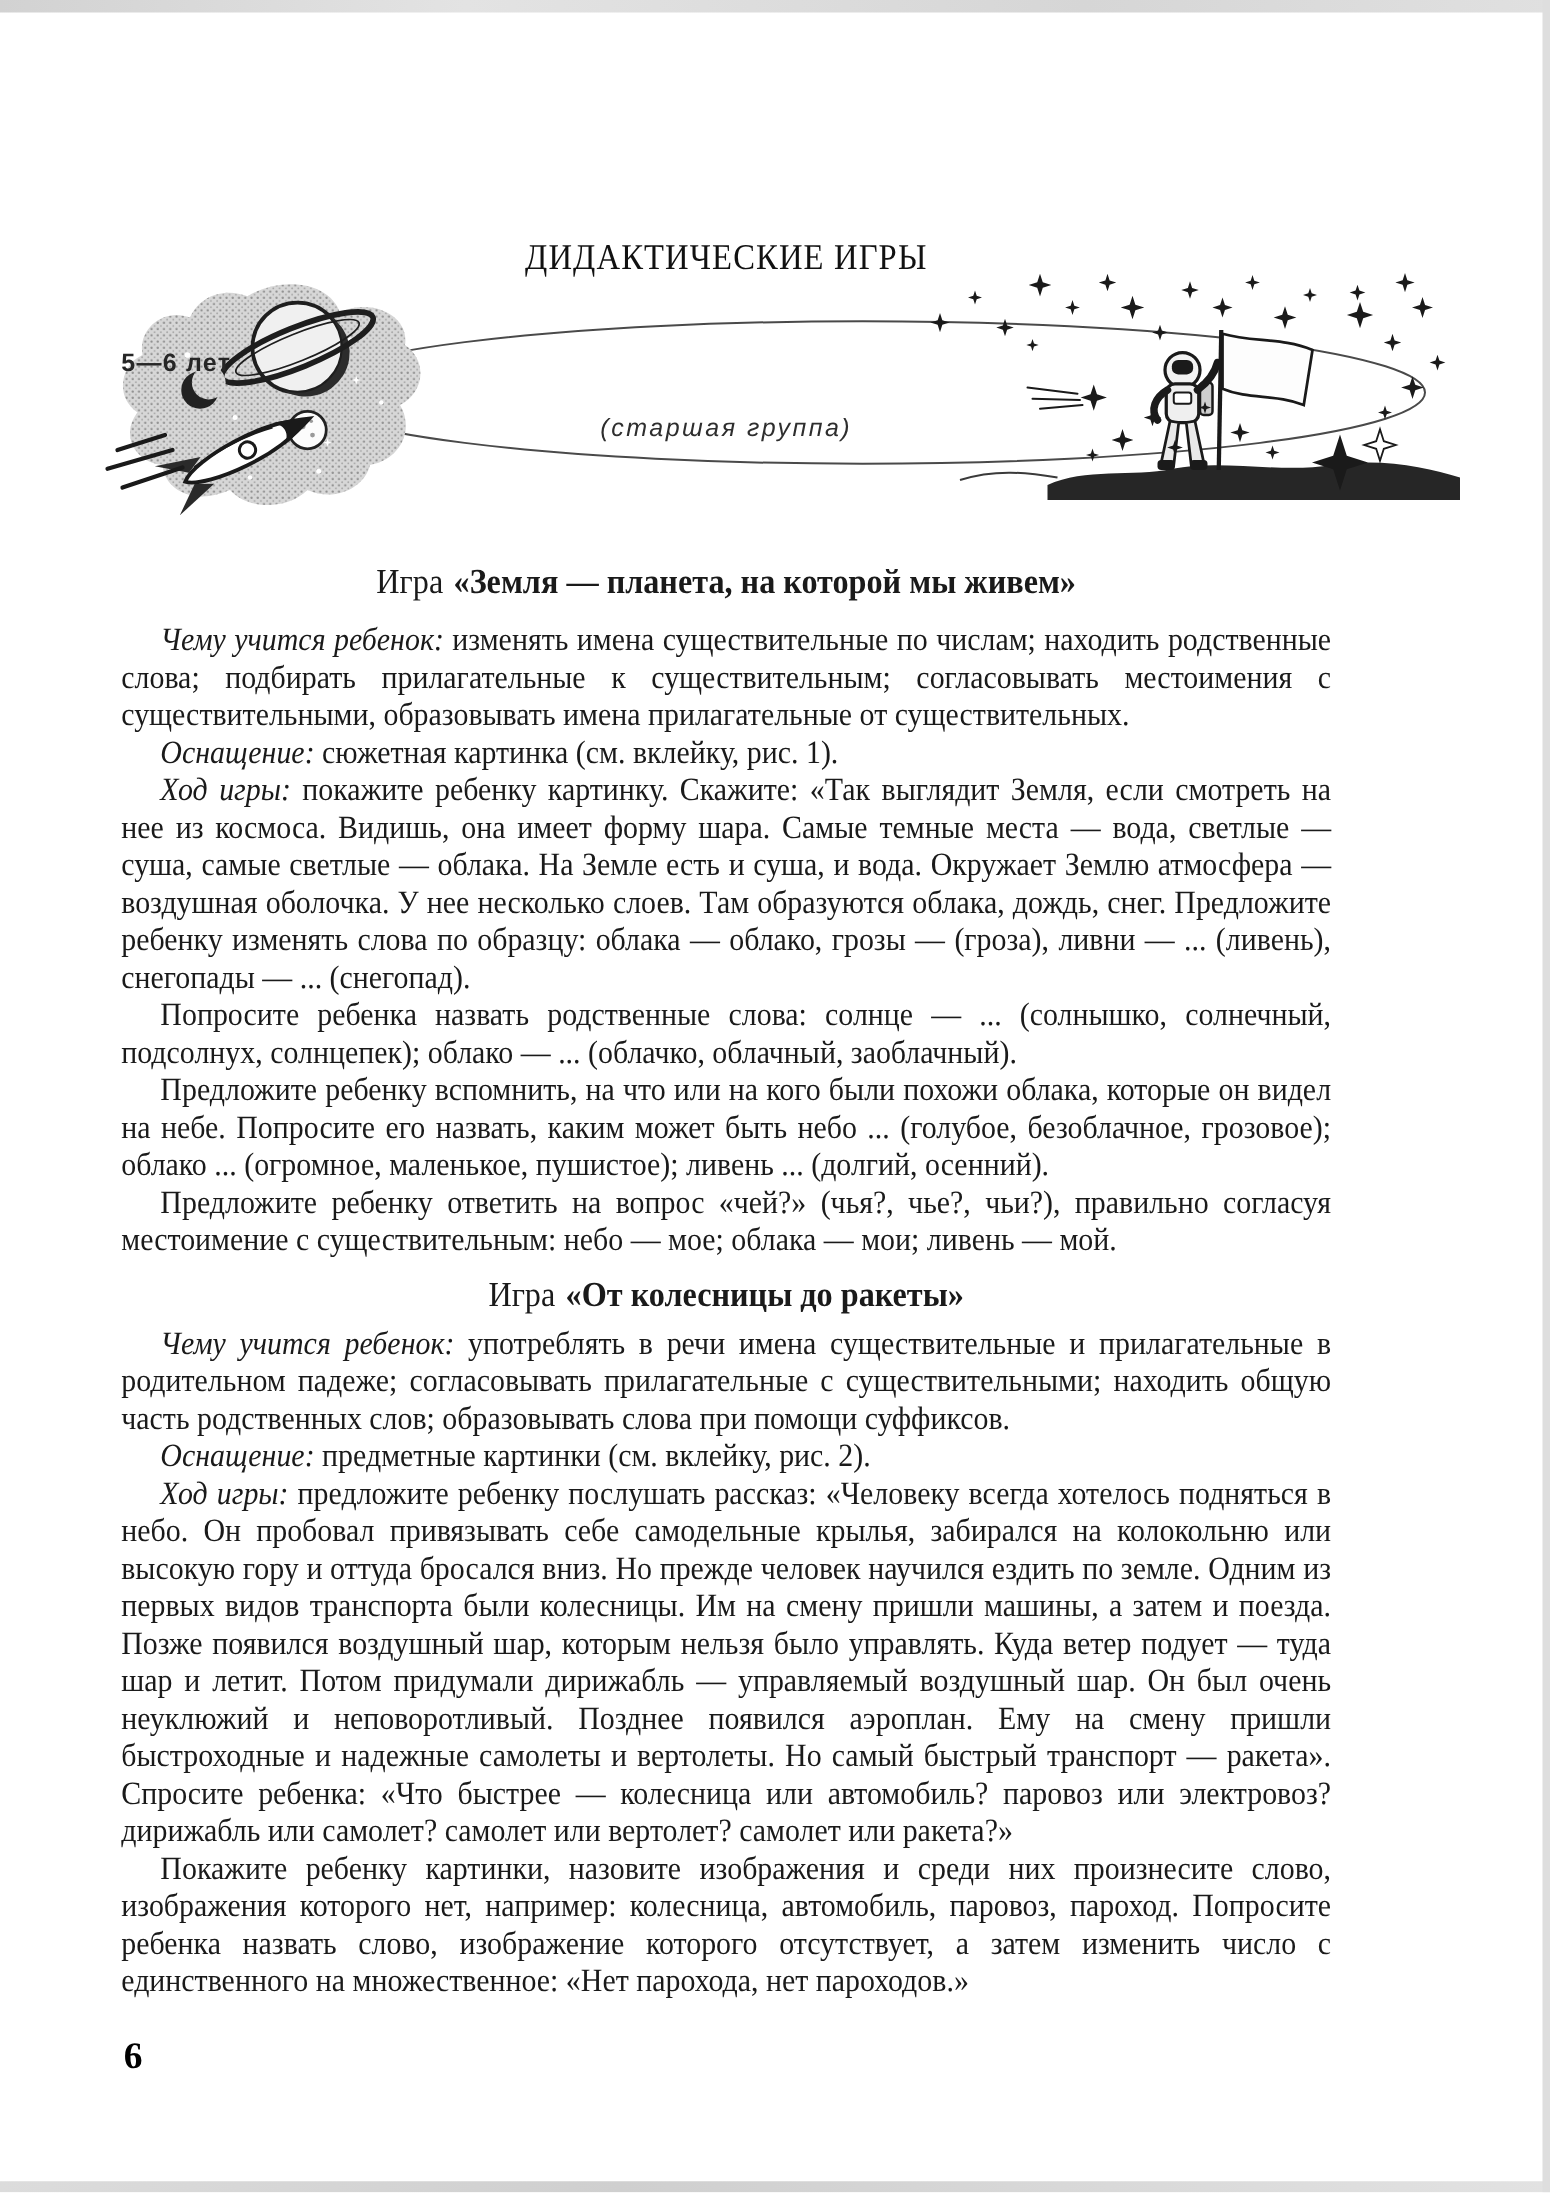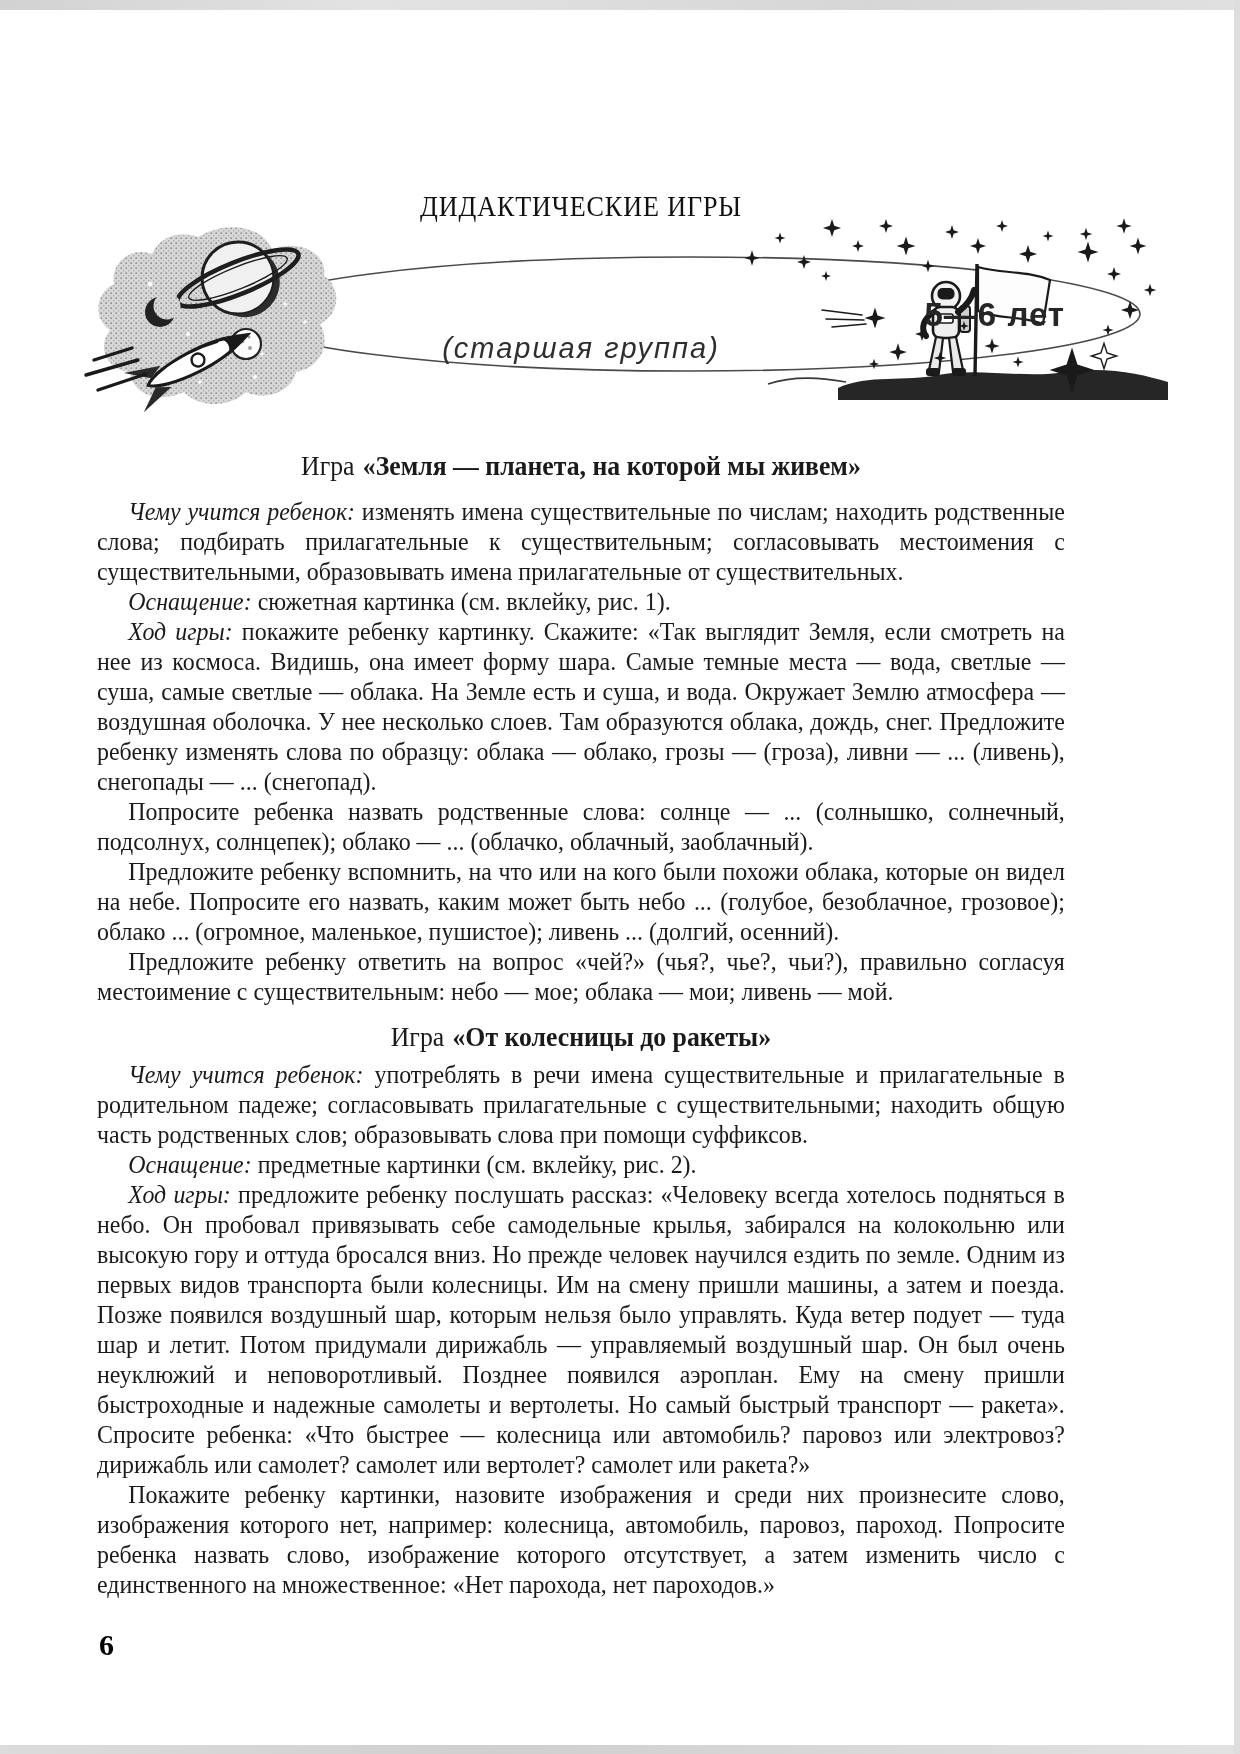--- a/index.html
+++ b/index.html
@@ -7,26 +7,26 @@
         font-family:"Liberation Serif","DejaVu Serif",serif;color:#1a1a1a;text-decoration:underline;}
   
   .edge{position:absolute;background:#d9d9d9;}
   .edge.top{left:0;top:0;width:1240px;height:10px;background:linear-gradient(90deg,#d2d2d2,#e3e3e3 30%,#d6d6d6 70%,#e0e0e0);}
   .edge.bottom{left:0;top:1745px;width:1240px;height:9px;background:linear-gradient(90deg,#dcdcdc,#cfcfcf 40%,#e2e2e2);}
   .edge.right{left:1234px;top:0;width:6px;height:1754px;background:#dedede;}
 
   .doc-title{position:absolute;left:97px;top:190px;width:968px;text-align:center;
              font-size:29px;letter-spacing:1px;color:#111;transform:scaleX(0.9);}
   .banner-svg{position:absolute;left:80px;top:212px;}
-  .banner-age{position:absolute;left:97px;top:296px;width:968px;text-align:right;
+  .banner-age{position:absolute;left:97px;top:280px;width:968px;text-align:left;
               font-family:"Liberation Sans","DejaVu Sans",sans-serif;font-weight:700;
-              font-size:33px;letter-spacing:1px;color:#262626;}
+              font-size:20px;letter-spacing:1px;color:#262626;}
   .banner-group{position:absolute;left:97px;top:332px;width:968px;text-align:center;
               font-family:"Liberation Sans","DejaVu Sans",sans-serif;font-style:italic;
-              font-size:29px;letter-spacing:2px;color:#2e2e2e;}
+              font-size:20px;letter-spacing:2px;color:#2e2e2e;}
 
   .content{position:absolute;left:97px;top:450px;width:1052px;transform:scaleX(0.92);transform-origin:0 0;}
   .game-heading{margin:0 0 15px 0;text-align:center;font-size:28px;font-weight:400;}
   .game-heading .heading-prefix{font-weight:400;margin-right:9px;}
   .game-heading .heading-title{font-weight:700;}
   .game-heading.second{margin:14px 0 7px 0;}
   .para{margin:0;text-align:justify;text-indent:34px;font-size:26px;line-height:30px;}
   .para .lead{font-style:italic;}
 
   .page-number{position:absolute;left:99px;top:1628px;font-size:30px;font-weight:700;color:#000;}

